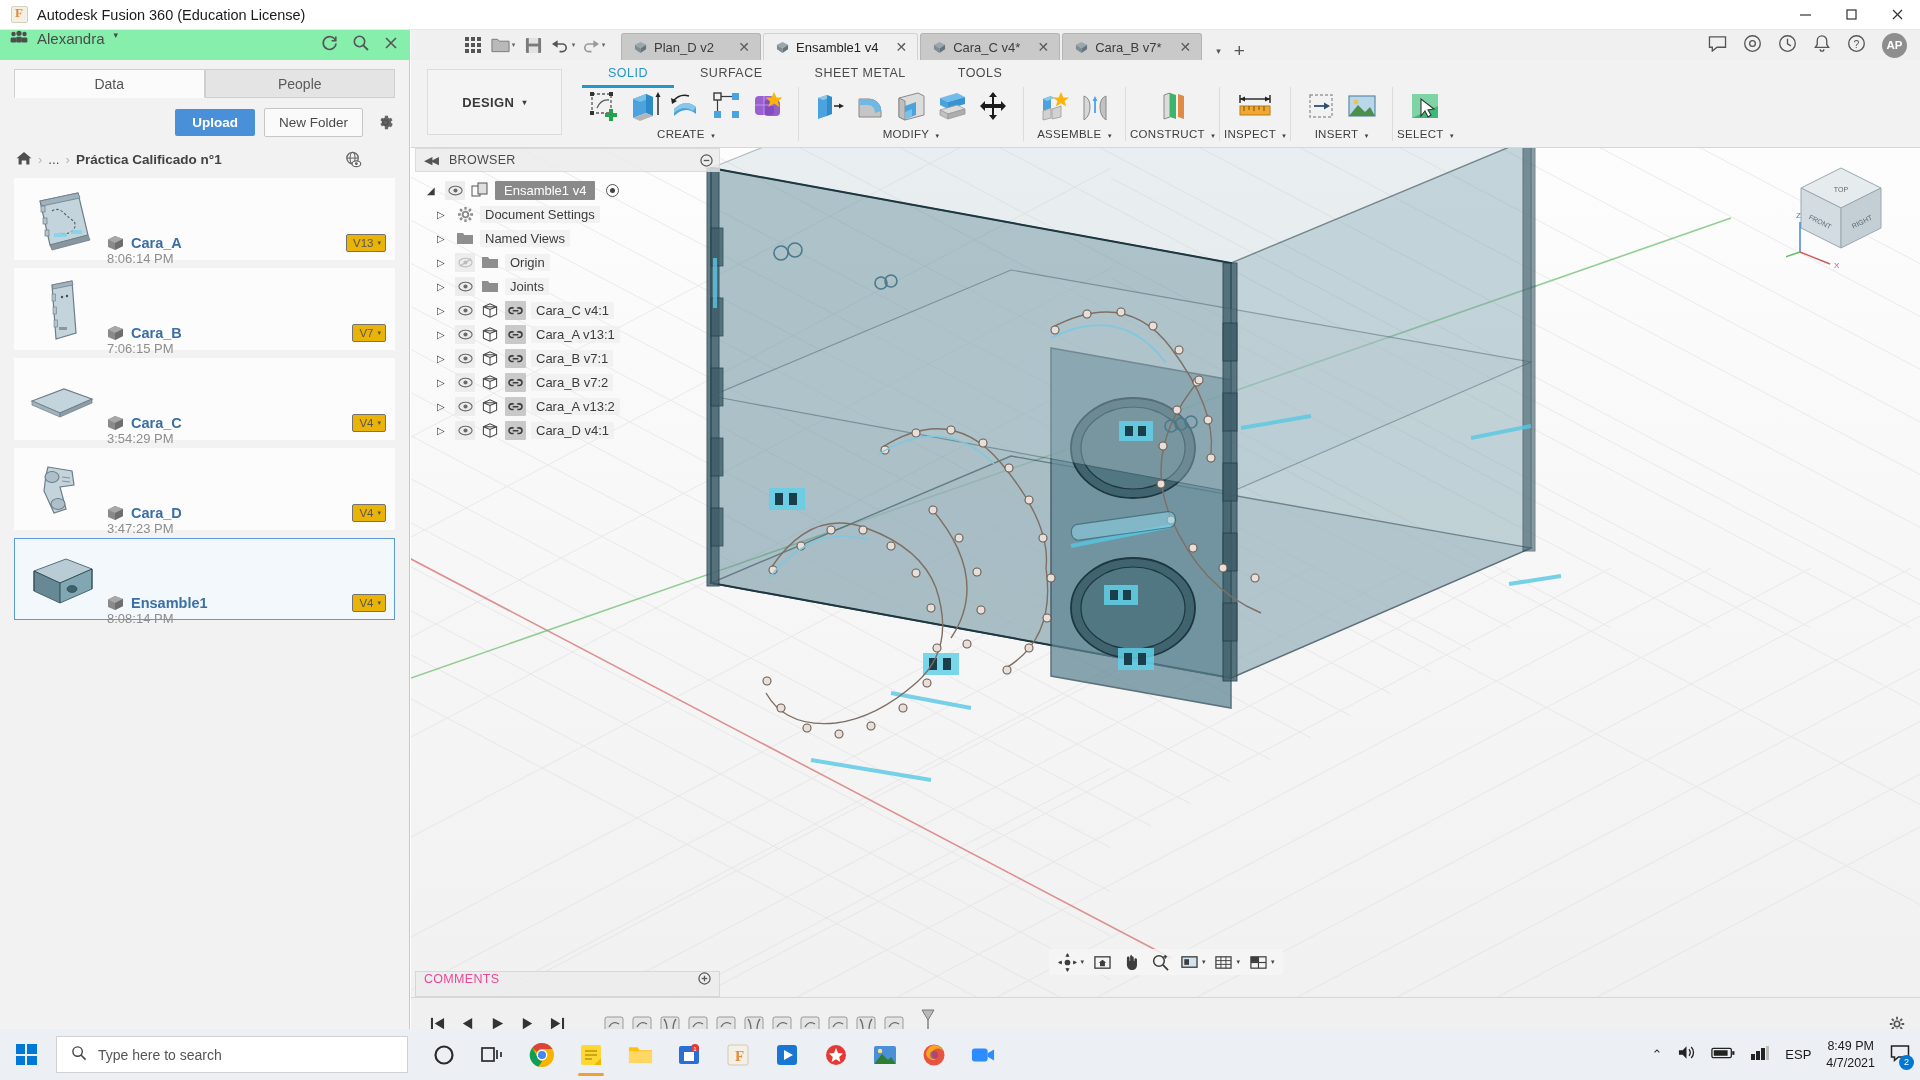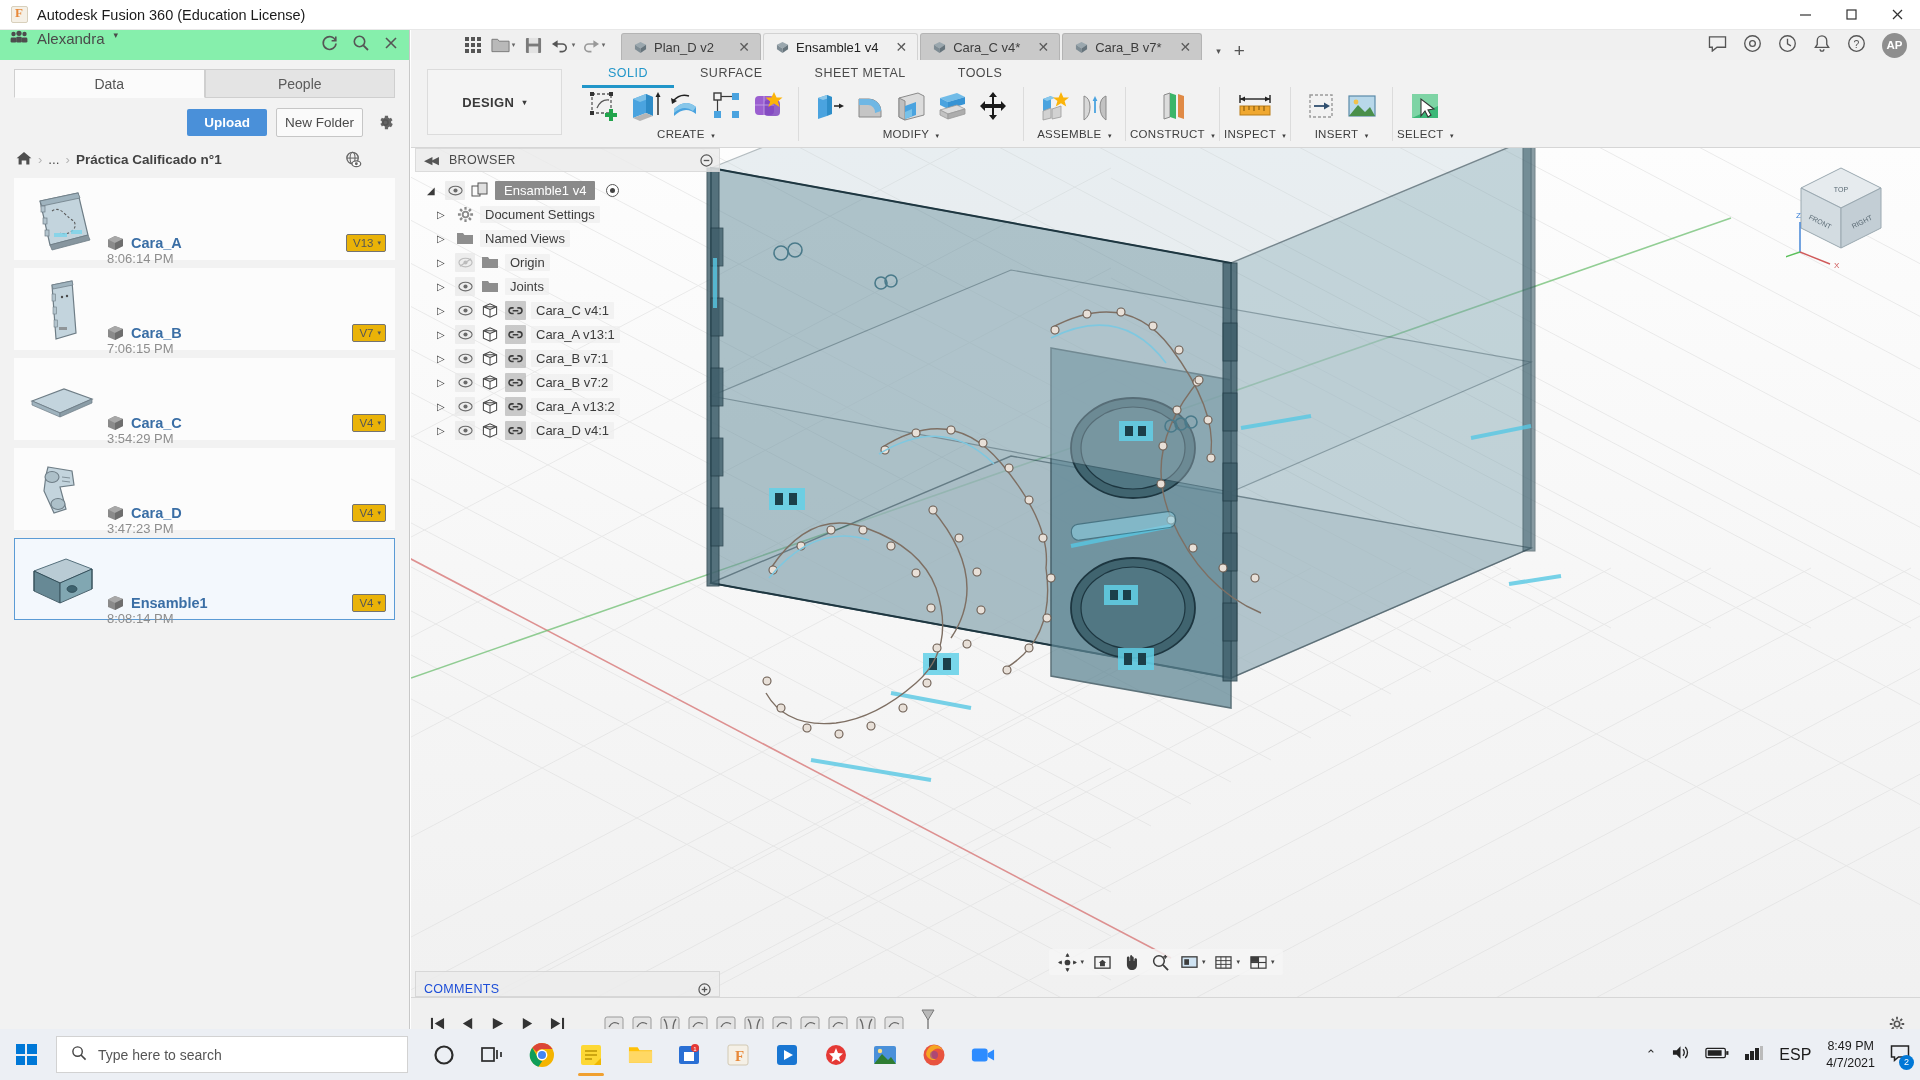--- a/index.html
+++ b/index.html
@@ -56,21 +56,21 @@
   }
   .dp-tab.active { background: #fbfbfb; color: #555; border-bottom-color: #fbfbfb; }
 
   .dp-actions { display: flex; justify-content: flex-end; gap: 9px; padding: 10px 14px 0 0; align-items: center; }
   .btn-upload {
     background: #4a90d9; color: #fff; font-size: 13.5px; font-weight: bold;
     padding: 6px 17px; border-radius: 2px; border: none;
   }
   .btn-newfolder {
     background: #fafafa; color: #4a4a4a; font-size: 13.5px;
-    padding: 6px 8px; border-radius: 2px; border: 1px solid #c6c6c6;
+    padding: 6px 14px; border-radius: 2px; border: 1px solid #c6c6c6;
   }
   .gear-btn { color: #555; margin-left: 4px; display:flex; }
 
   .breadcrumb {
     display: flex; align-items: center; gap: 6px;
     padding: 13px 0 9px 16px; font-size: 13.5px; color: #4f4f4f;
   }
   .bc-sep { color: #b6b6b6; font-size: 13px; }
   .bc-name { color: #424242; font-weight: bold; }
   .bc-globe { margin-left: auto; margin-right: 46px; color: #666; display:flex;}
@@ -198,21 +198,21 @@
   }
   .tn-dot::after {
     content:""; position:absolute; left:3px; top:3px; width:5px; height:5px;
     border-radius:50%; background:#444;
   }
 
   
   .commentsbar {
     position: absolute; left: 4px; bottom: 52px; width: 305px; height: 26px;
     background: rgba(236,236,236,.88); border: 1px solid rgba(200,200,200,.6);
-    display: flex; align-items: flex-end; padding: 0 8px; font-size: 12.5px; color: #1d4ed8;
+    display: flex; align-items: flex-start; padding: 0 8px; font-size: 12.5px; color: #ec4899;
     letter-spacing: .3px; z-index: 6;
   }
   .cb-plus { margin-left: auto; display:flex; }
 
   
   .viewcube { position: absolute; right: 24px; top: 12px; width: 110px; height: 110px; z-index: 5; }
 
   
   .navbar {
     position: absolute; bottom: 74px; left: 50%; transform: translateX(-50%);
@@ -249,21 +249,21 @@
     display: flex; align-items: center; gap: 11px; padding-left: 14px; margin-left: 4px;
     font-size: 14px; color: #555;
   }
   .tbar-icons { display: flex; align-items: center; gap: 5px; margin-left: 14px; }
   .tbi { width: 44px; height: 44px; display: flex; align-items: center; justify-content: center; position: relative;}
   .tbi.active::after {
     content:""; position:absolute; bottom: 1px; left: 9px; right: 9px; height: 3px;
     background: #f0a030; border-radius: 2px;
   }
   .tray { margin-left: auto; display: flex; align-items: center; gap: 15px; padding-right: 10px; color: #333; }
-  .tray-lang { font-size: 16px; color: #1b1b1b; }
+  .tray-lang { font-size: 13px; color: #1b1b1b; }
   .tray-clock { font-size: 12.5px; color: #1b1b1b; line-height: 1.35; text-align: center; }
   .tray-notify { position: relative; }
   .notif-badge {
     position: absolute; right: -4px; bottom: -4px; background: #0078d7; color: #fff;
     font-size: 9px; border-radius: 50%; width: 15px; height: 15px;
     display: flex; align-items: center; justify-content: center;
   }
 </style>
 </head>
 <body>

